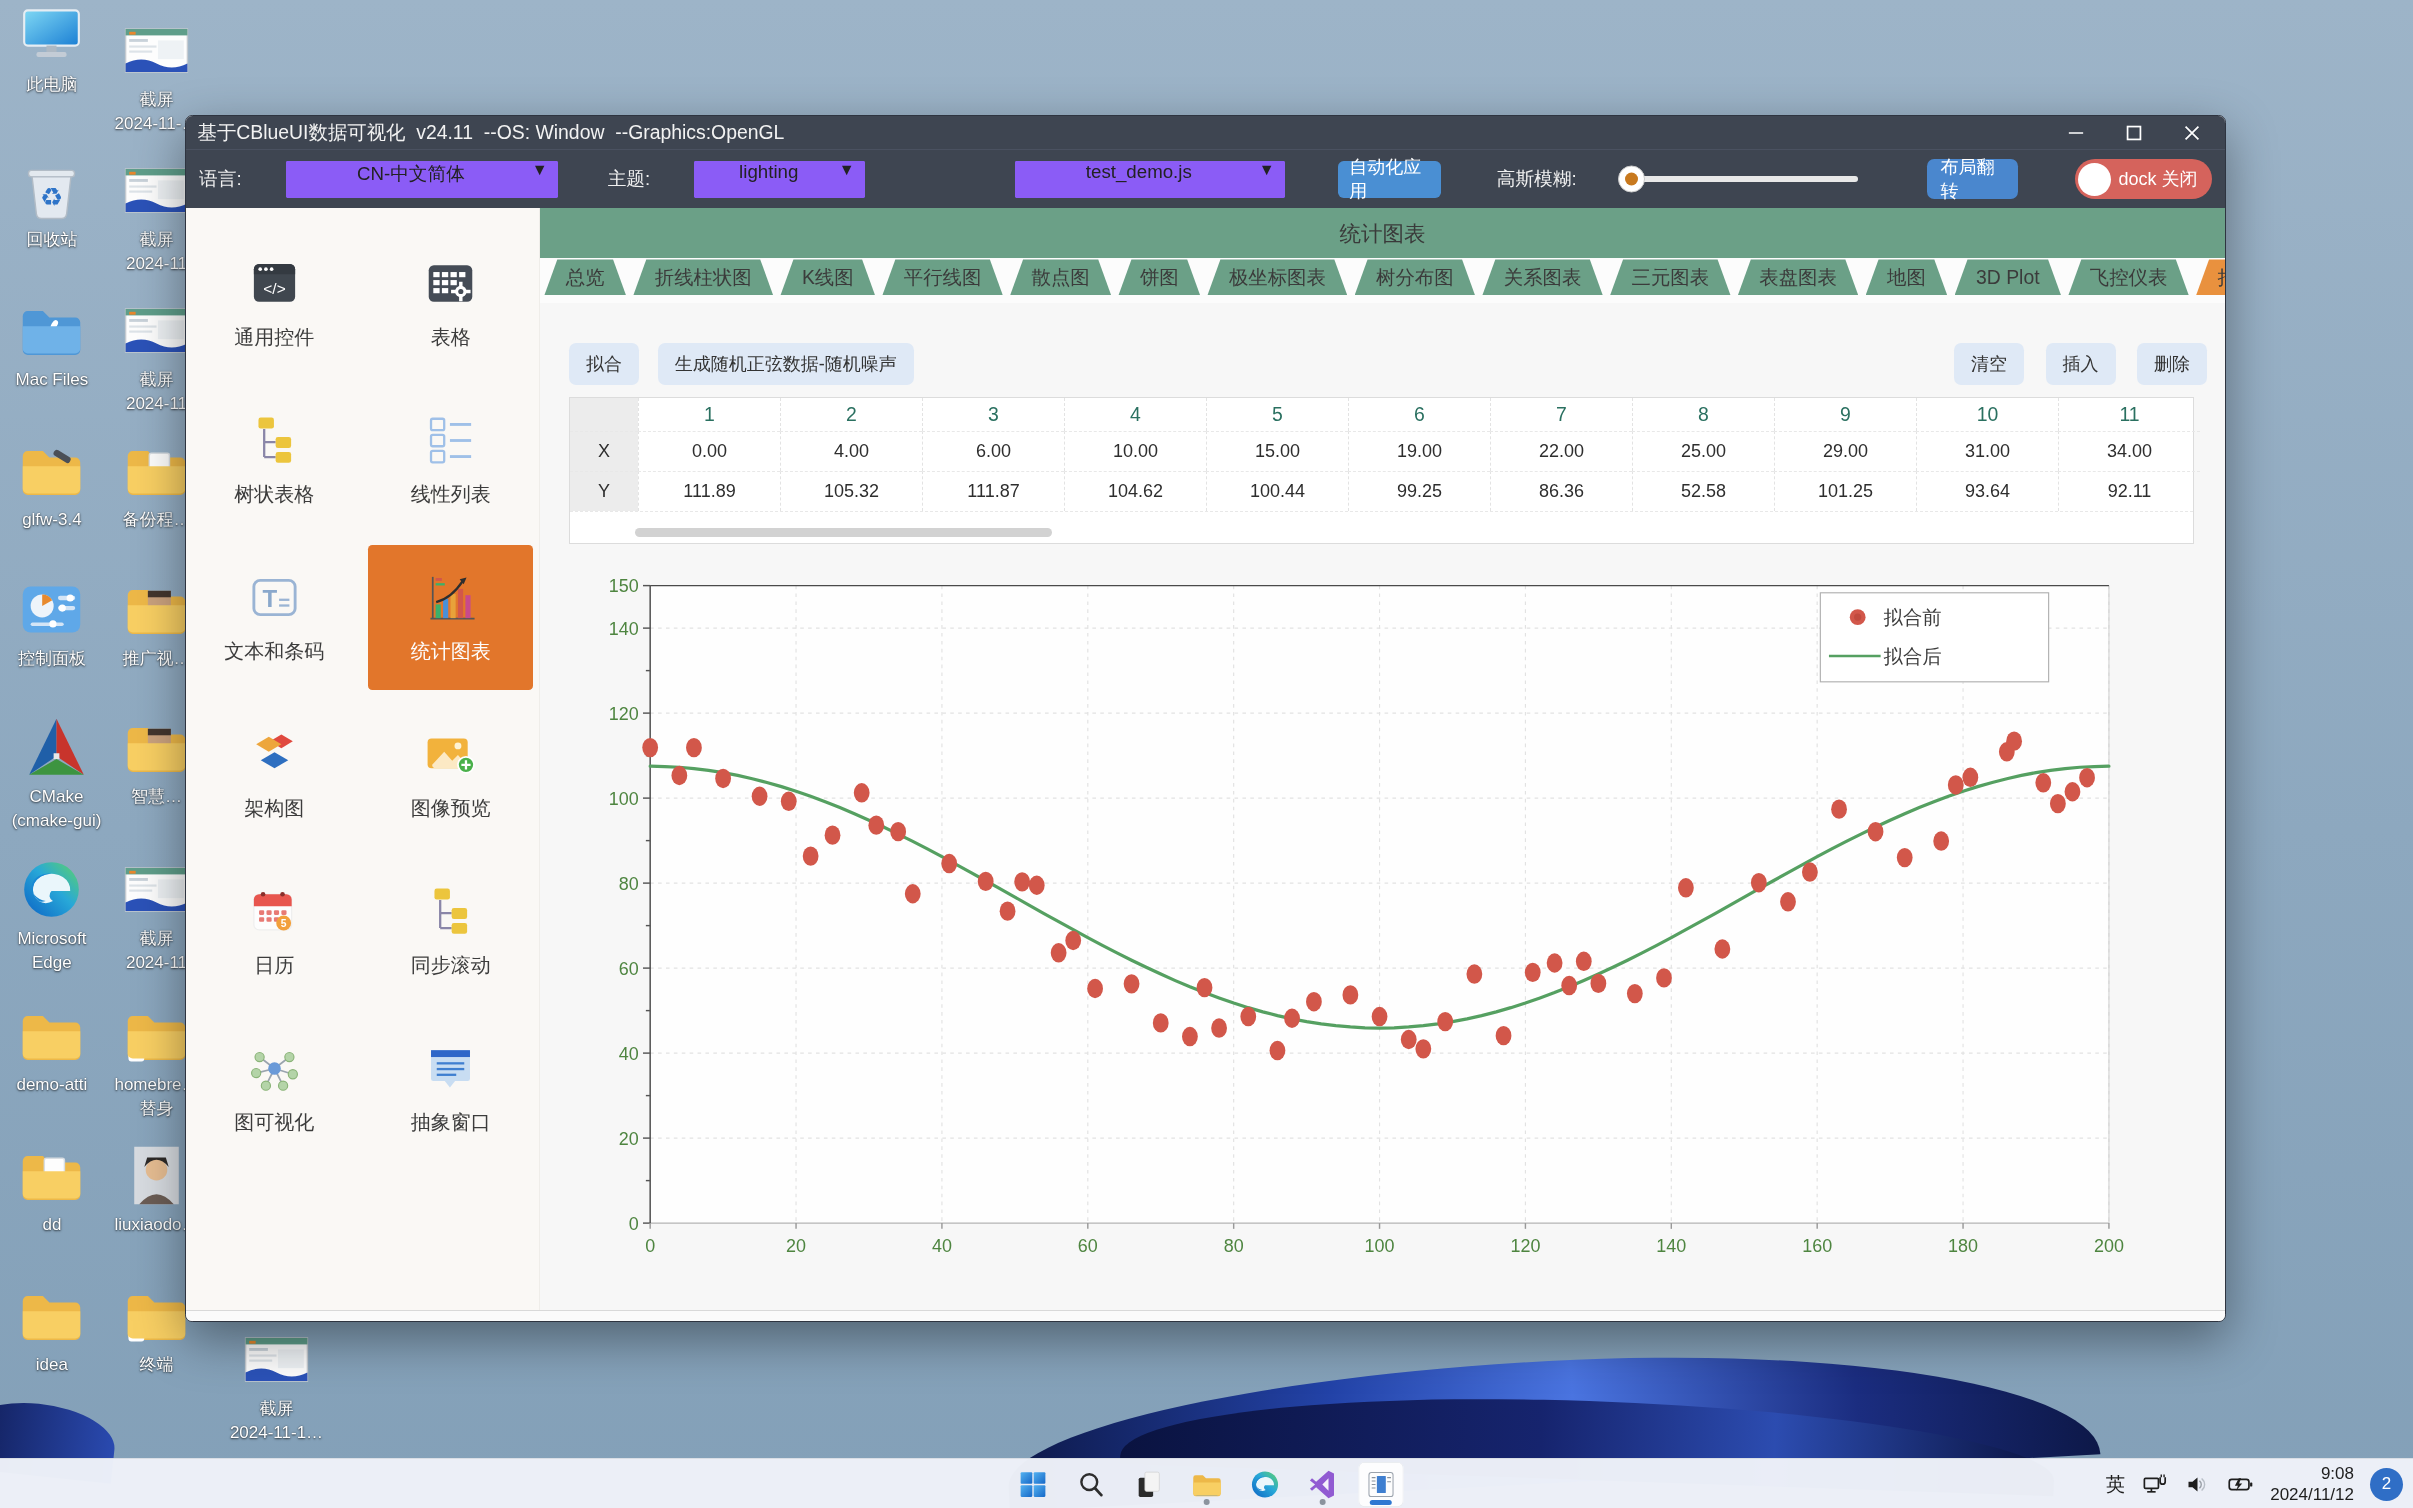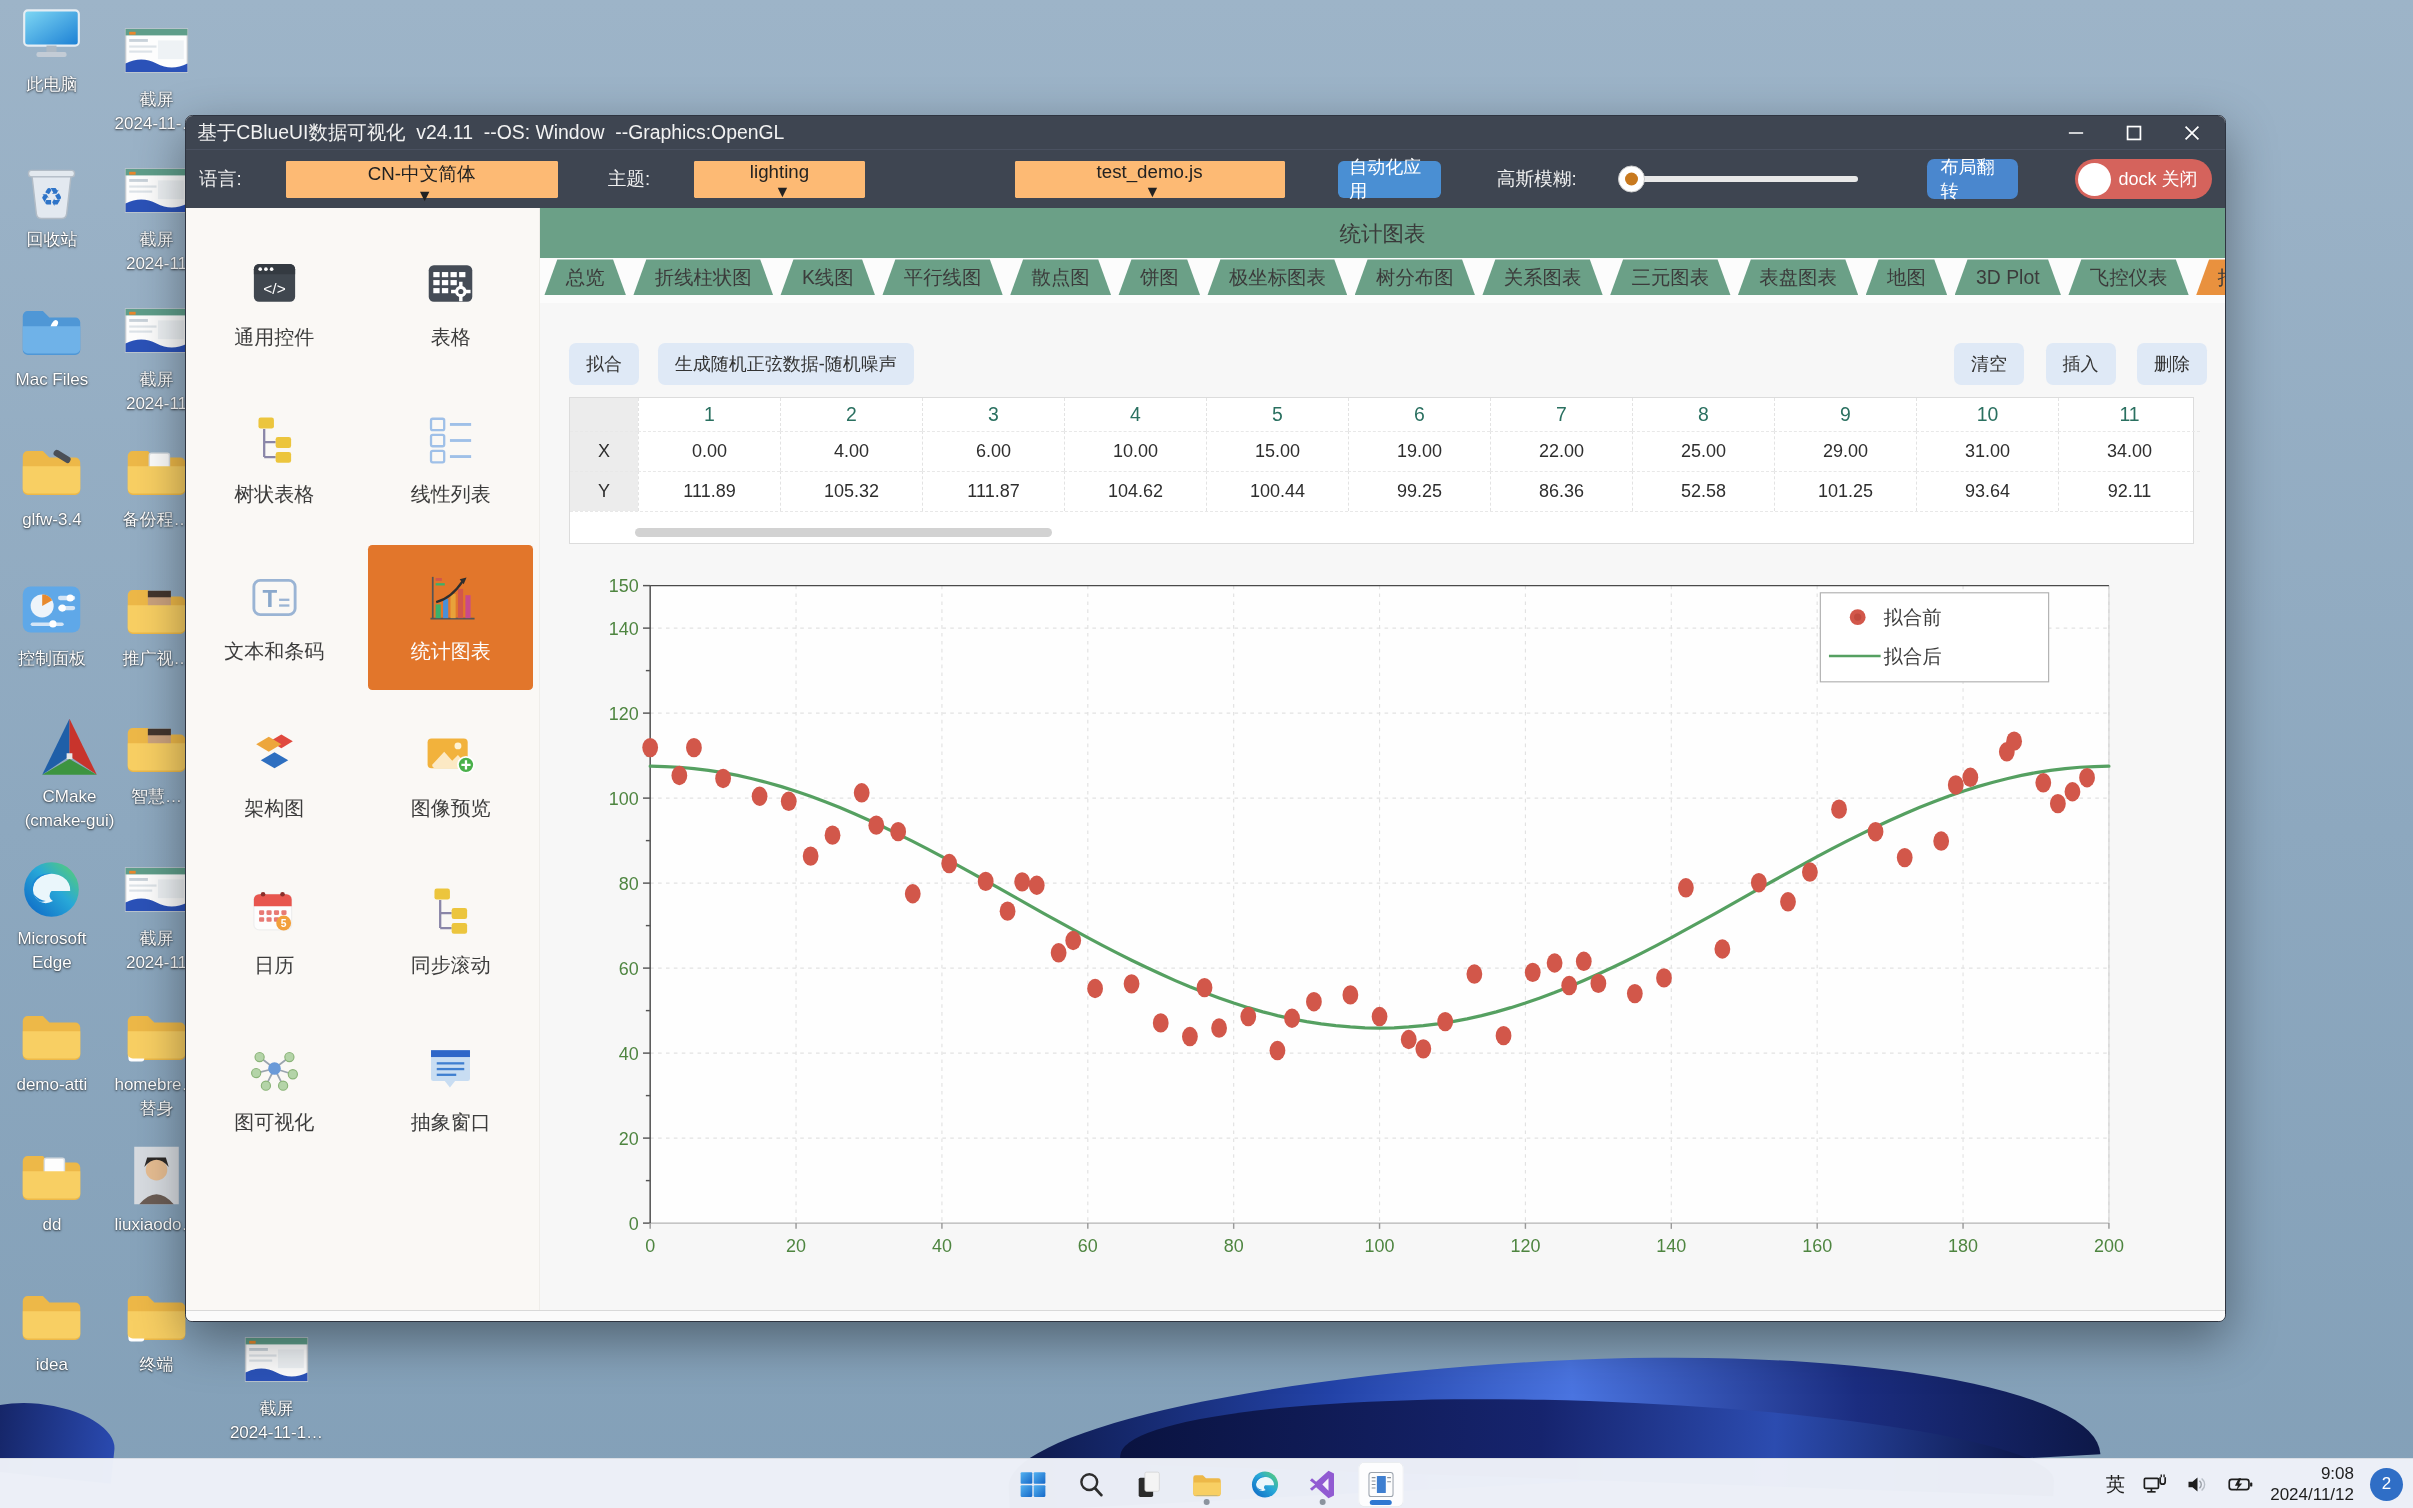--- a/index.html
+++ b/index.html
@@ -32,22 +32,22 @@
     border:0.7px solid #2e3440; }
   .titlebar { height:33px; background:#3e4551; display:flex; align-items:center; flex:0 0 auto; }
   .title-text { color:#f2f2f2; font-size:19.4px; padding-left:11.5px; white-space:pre; }
   .title-controls { margin-left:auto; display:flex; align-items:center; gap:29px; padding-right:18.7px; }
   .tc-btn { width:29px; height:26px; display:flex; align-items:center; justify-content:center; cursor:pointer; }
   .tc-btn svg { width:20px; height:20px; }
 
   .toolbar { height:59px; background:#3e4551; display:flex; align-items:center; flex:0 0 auto;
     padding:0 13px; border-top:0.7px solid #4a5160;gap:37px; }
   .tb-label { color:#f0f0f0; font-size:18.7px; margin-right:7.2px; white-space:nowrap; }
-  .select { background:#fdba74; height:37px; display:flex; align-items:center; border-radius:1.4px;
-    padding:0 10px; cursor:pointer;flex-direction:column; }
+  .select { background:#8b5cf6; height:37px; display:flex; border-radius:1.4px;
+    padding:0 10px; cursor:pointer; }
   .sel-text { flex:1; text-align:center; font-size:18.7px; color:#222; }
   .sel-arrow { font-size:16px; color:#222; margin-left:5.7px; }
   .sel-lang { width:302px; }
   .sel-theme { width:188px; }
   .sel-script { width:300px; margin-left:113px; }
   .btn-auto { margin-left:16px; background:#4a8fd3; color:#fff; font-size:18px; height:37px;
     padding:0 11.5px; border-radius:5.7px; display:flex; align-items:center; cursor:pointer; }
   .blur-label { margin-left:18.7px; }
   .slider-track { width:266px; height:5.7px; background:#e8e8e8; border-radius:2.9px; position:relative; cursor:pointer; }
   .slider-knob { position:absolute; left:-2.9px; top:50%; transform:translateY(-50%);
@@ -202,21 +202,21 @@
           <rect x="57" y="29" width="24" height="6" rx="3" fill="#d4e5f6"></rect>
           <circle cx="74" cy="32" r="5" fill="#fff"></circle>
           <rect x="57" y="43" width="24" height="6" rx="3" fill="#d4e5f6"></rect>
           <circle cx="63" cy="46" r="5" fill="#fff"></circle>
           <rect x="19" y="66" width="46" height="5" rx="2.5" fill="#d4e5f6"></rect>
           <circle cx="50" cy="68" r="5" fill="#fff"></circle>
         </svg>
       </div>
       <div class="di-label">控制面板</div>
     </div>
-    <div class="desk-icon" style="left: 19px; top: 713px;">
+    <div class="desk-icon" style="left: 6px; top: 713px;">
       <div class="di-img">
         <svg viewBox="0 0 96 96">
           <path d="M48 8 L10 86 L48 60 Z" fill="#1f5fa8"></path>
           <path d="M48 8 L48 60 L86 86 Z" fill="#c8342c"></path>
           <path d="M10 86 L48 64 L86 86 Z" fill="#3d9440"></path>
           <path d="M44 56 l8 0 0 8 -8 0Z" fill="#e8e8e8"></path>
         </svg>
       </div>
       <div class="di-label">CMake<br>(cmake-gui)</div>
     </div>

